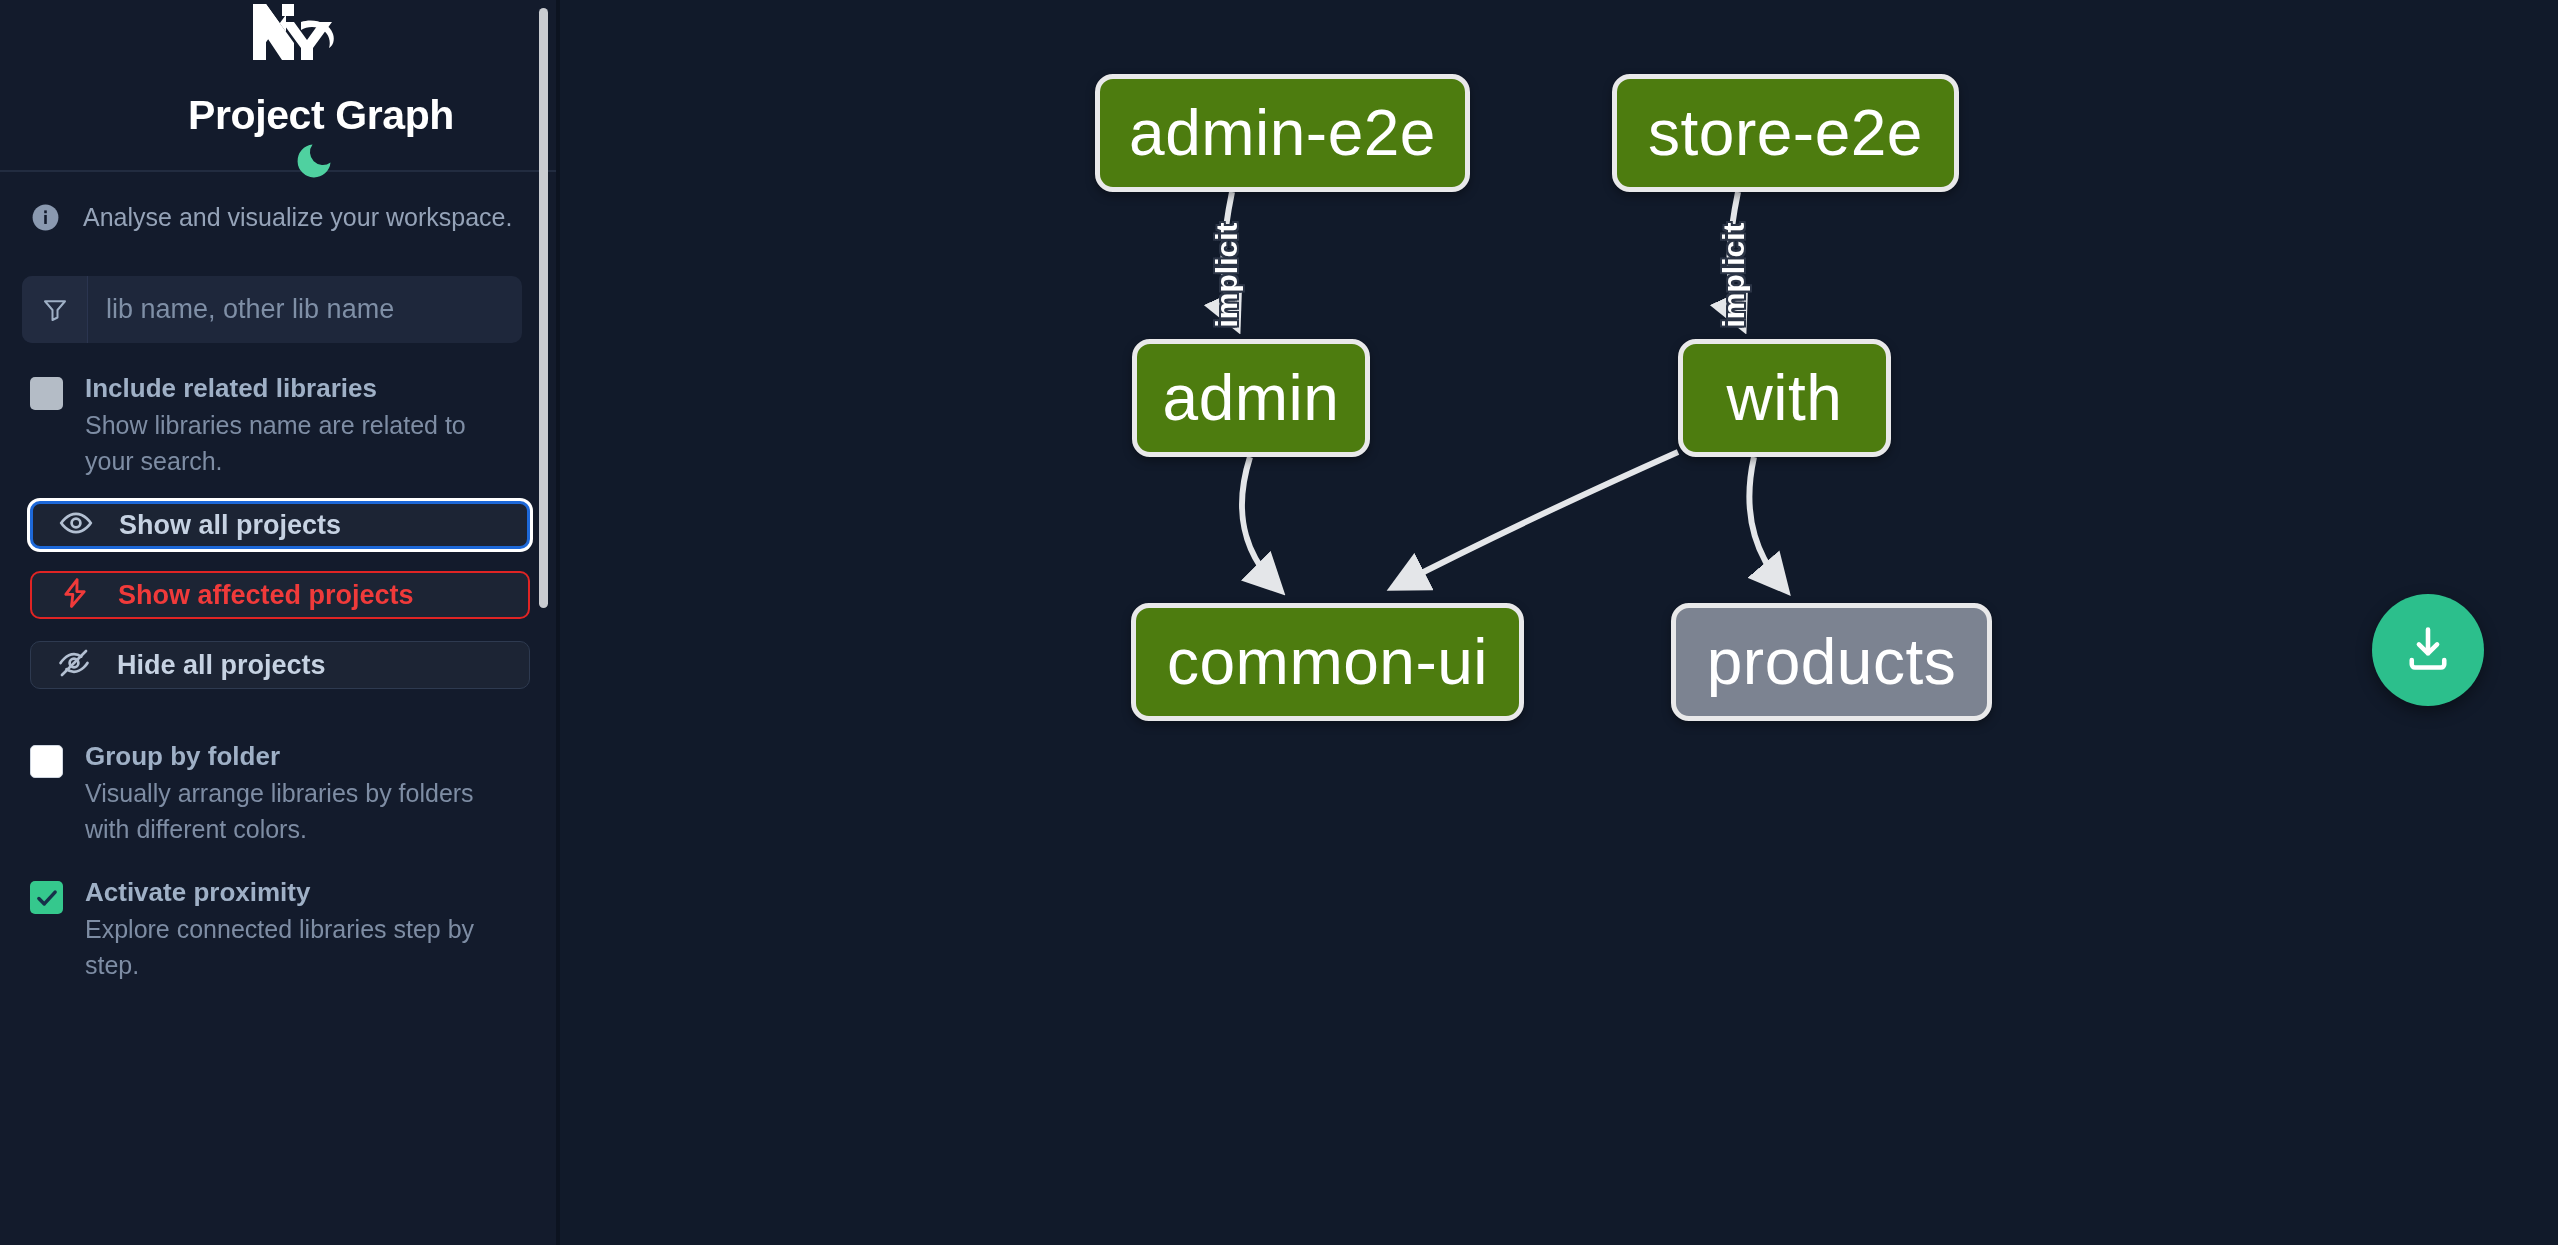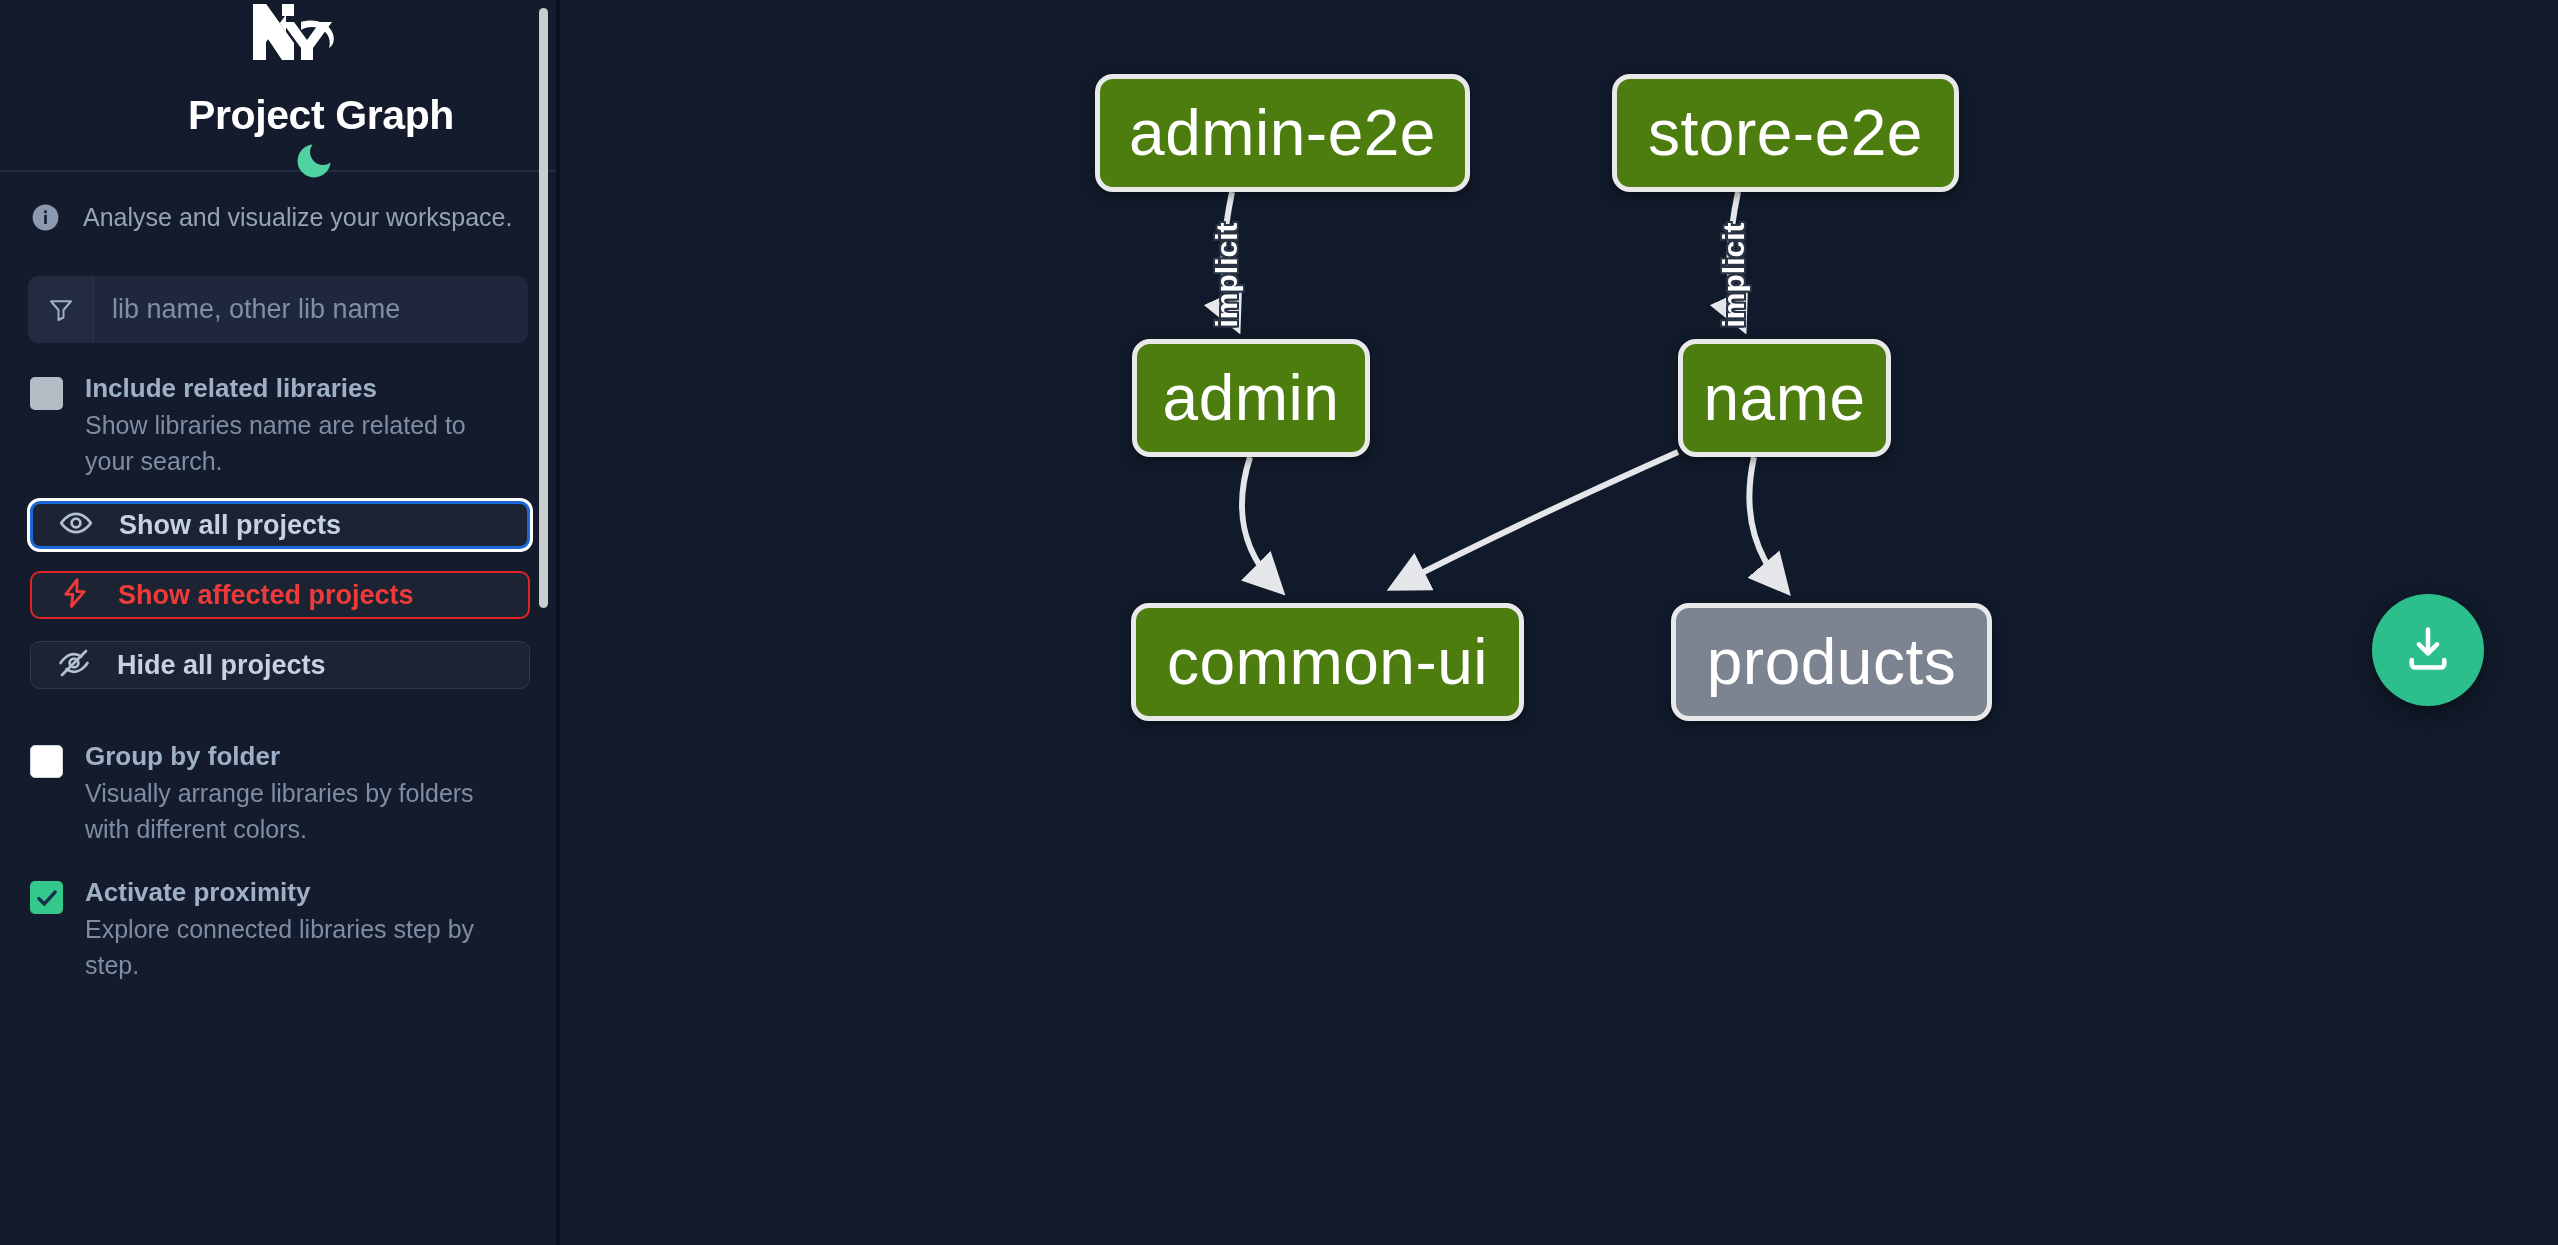--- a/index.html
+++ b/index.html
@@ -39,21 +39,21 @@
   .tagline-row {
     display: flex; align-items: center;
     padding: 0 30px; height: 90px;
   }
   .info-icon { width: 31px; height: 31px; flex: 0 0 31px; }
   .tagline {
     margin-left: 22px; font-size: 25px; color: #95a3b8;
     white-space: nowrap;
   }
 
-  .filter-row { padding: 14px 30px 0 28px; }
+  .filter-row { padding: 14px 30px 0 22px; }
   .filter-box {
     display: flex; align-items: stretch;
     height: 67px; width: 500px;
     background: #1e273b; border-radius: 10px;
     overflow: hidden;
   }
   .filter-icon-box {
     width: 66px; display: flex; align-items: center; justify-content: center;
     background: #222b40; border-right: 1px solid #2b3550;
   }
@@ -307,21 +307,21 @@
     <div class="node pink" style="left:535px; top:74px; width:375px; height:118px;">
       <span>admin-e2e</span>
     </div>
     <div class="node pink" style="left:1052px; top:74px; width:347px; height:118px;">
       <span>store-e2e</span>
     </div>
     <div class="node pink" style="left:572px; top:339px; width:238px; height:118px;">
       <span>admin</span>
     </div>
     <div class="node pink" style="left:1118px; top:339px; width:213px; height:118px;">
-      <span>name</span>
+      <span>with</span>
     </div>
     <div class="node pink" style="left:571px; top:603px; width:393px; height:118px;">
       <span>common-ui</span>
     </div>
     <div class="node gray" style="left:1111px; top:603px; width:321px; height:118px;">
       <span>products</span>
     </div>
 
     <div class="edge-label" style="left:597px; top:258px; width:140px; text-align:center; transform: rotate(-90deg);">implicit</div>
     <div class="edge-label" style="left:1104px; top:258px; width:140px; text-align:center; transform: rotate(-90deg);">implicit</div>

